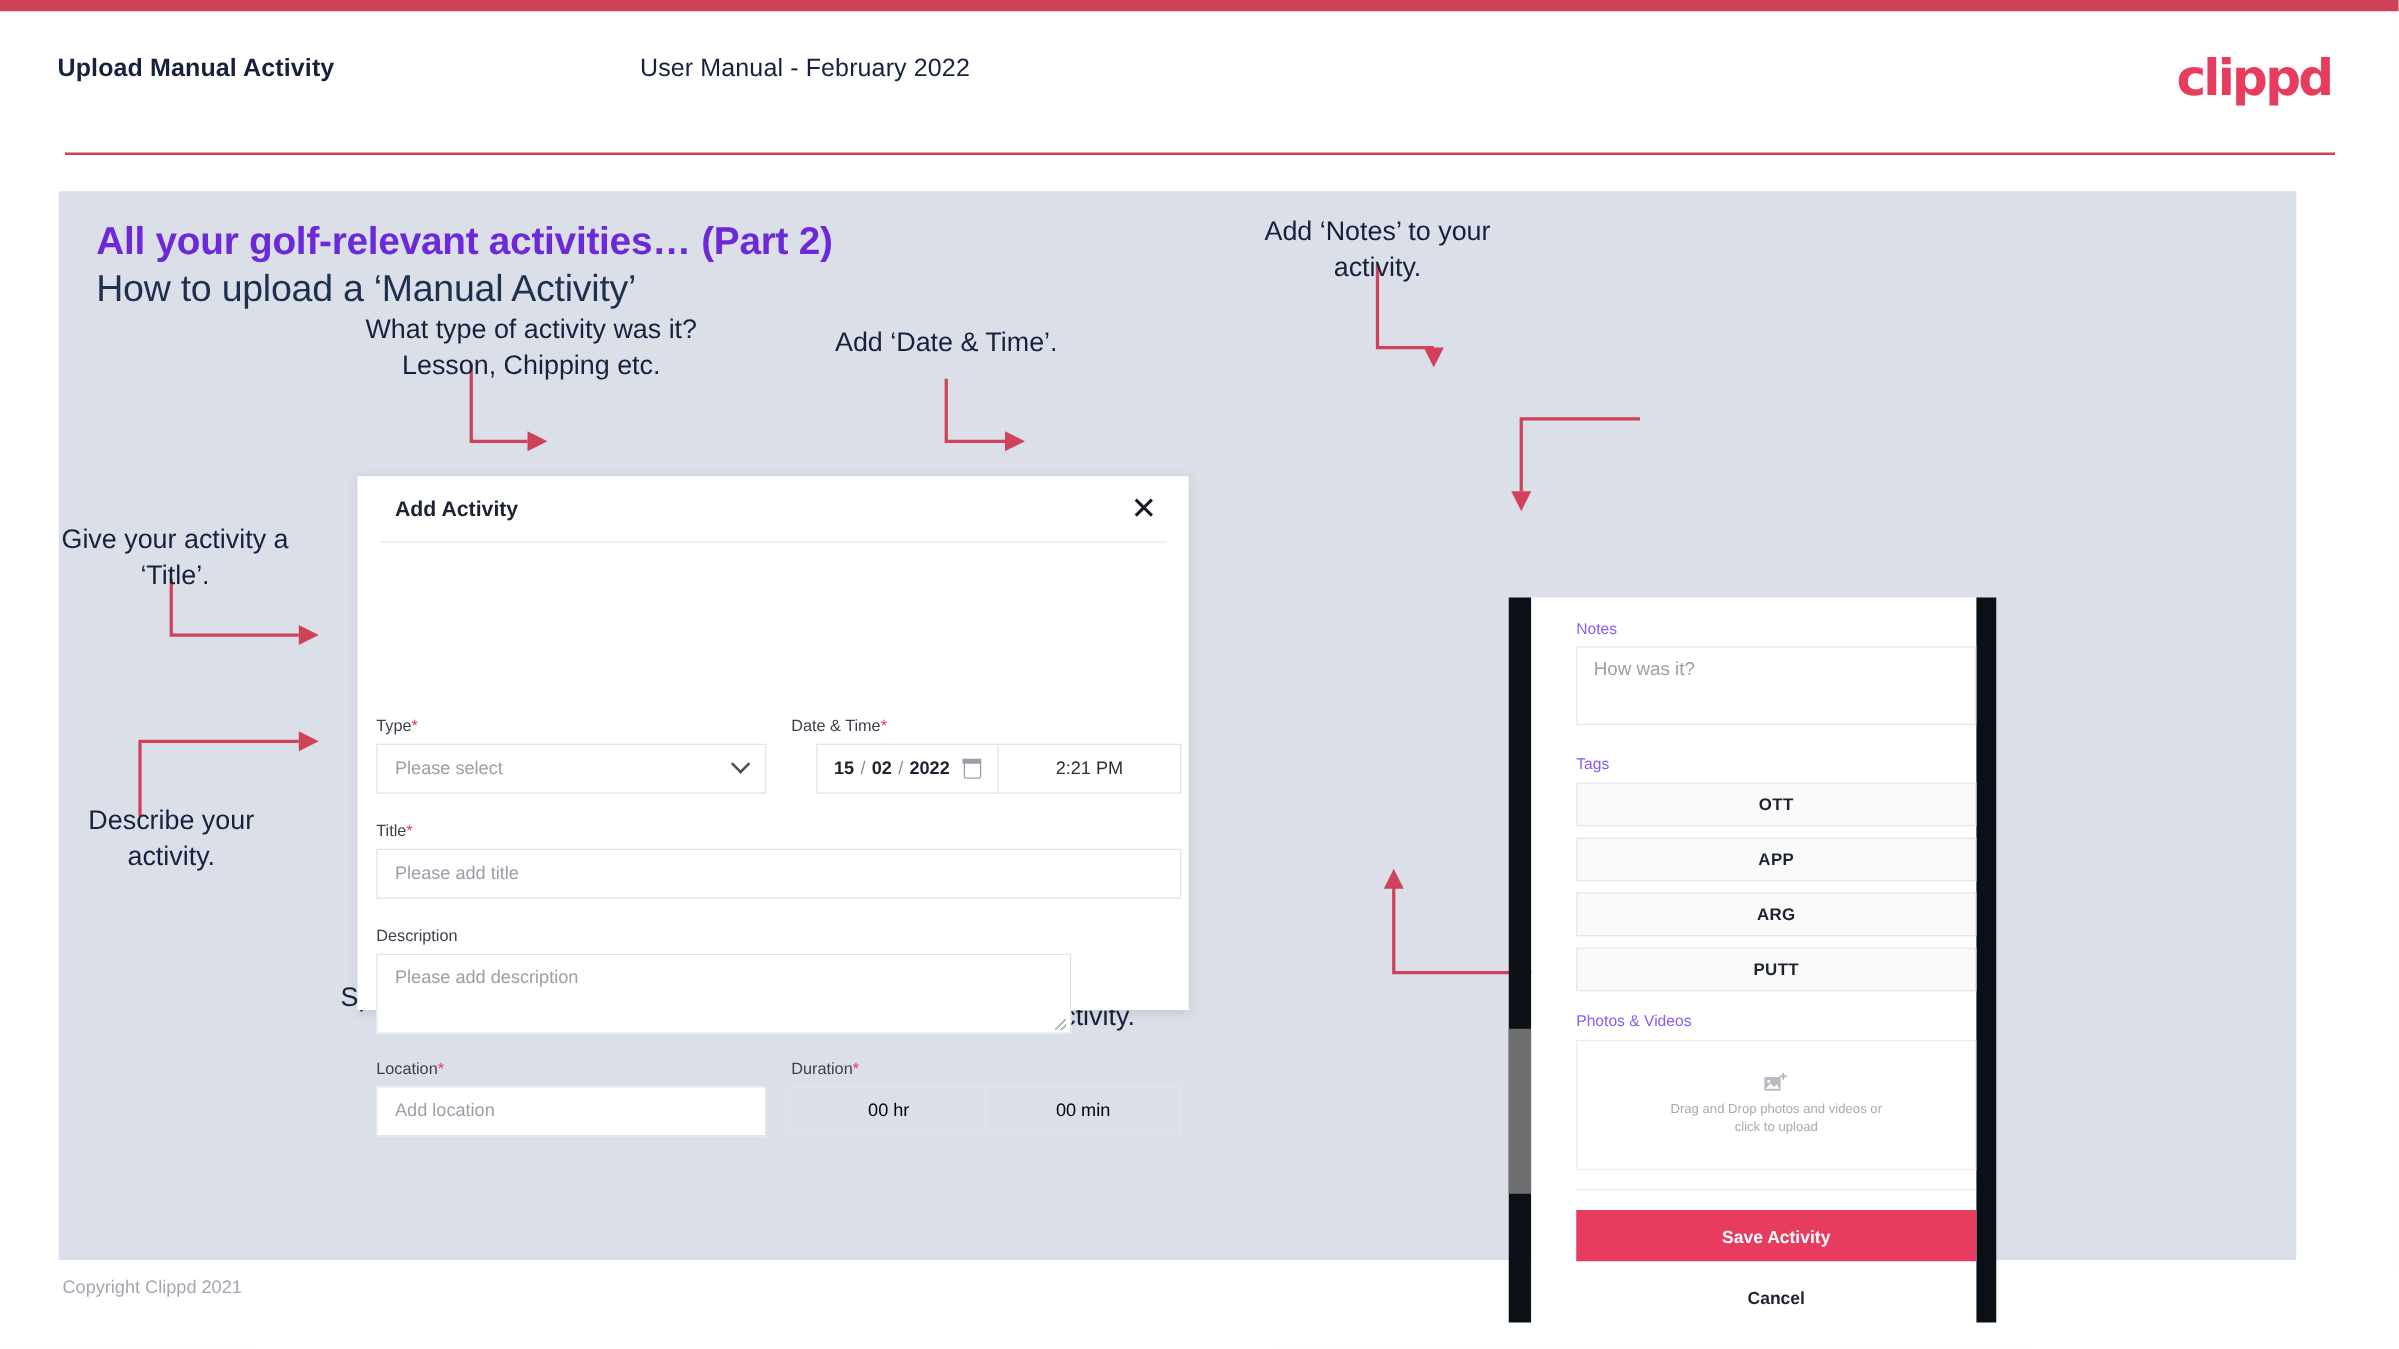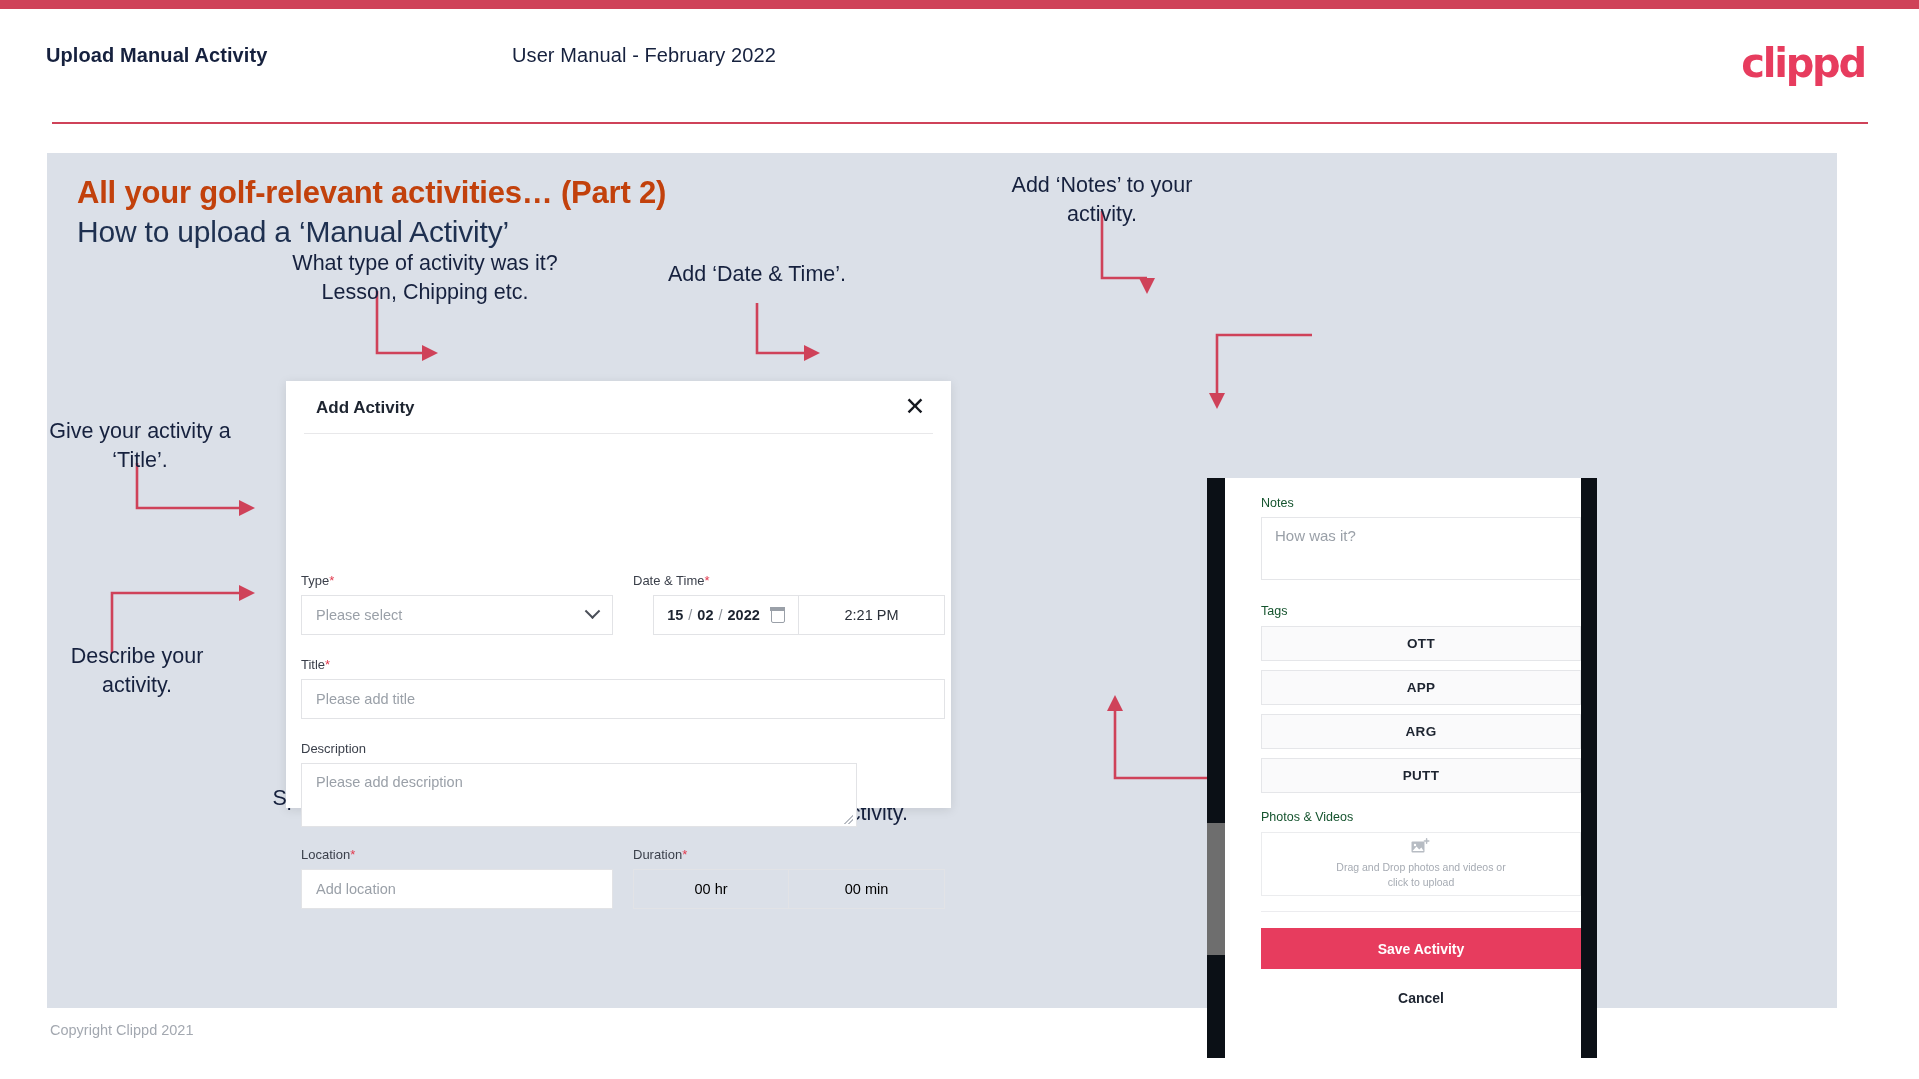--- a/index.html
+++ b/index.html
@@ -38,21 +38,21 @@
 
   
   .slide {
     position: absolute; left: 47px; top: 153px;
     width: 1790px; height: 855px;
     background: #dbe0e8;
   }
 
   .slide-title {
     position: absolute; left: 30px; top: 22px;
-    font-size: 31px; font-weight: 700; color: #c2410c; letter-spacing: -.2px;
+    font-size: 31px; font-weight: 700; color: #6d28d9; letter-spacing: -.2px;
   }
   .slide-subtitle {
     position: absolute; left: 30px; top: 62px;
     font-size: 30px; font-weight: 400; color: #1e3050; letter-spacing: -.2px;
   }
 
   
   .ann {
     position: absolute;
     color: #16213e; font-size: 21.5px; line-height: 29px;
@@ -163,33 +163,33 @@
   .phone-edge-l .spk {
     position:absolute; left:0; top: 345px; width:18px; height:132px; background:#6e6e6e;
   }
   .phone-edge-r {
     position:absolute; right:0; top:0; width: 16px; height: 580px; background:#0b1016;
   }
   .phone-screen {
     position:absolute; left:18px; top:0; width: 356px; height: 580px; background:#ffffff;
   }
 
-  .p-label { font-size: 12.5px; color: #14532d; }
+  .p-label { font-size: 12.5px; color: #8b5cf6; }
   .p-notes-box {
     border:1px solid #e5e6e9; height: 63px; margin-top:7px;
     font-size: 15px; color:#9aa0a8; padding: 9px 13px;
   }
   .tag-grid { display: grid; grid-template-columns: 1fr; gap: 9px; margin-top: 8px; }
   .tag-btn {
     border:1px solid #e5e6e9; background:#fafafb; height: 35px;
     display:flex; align-items:center; justify-content:center;
     font-size: 13.5px; font-weight: 700; color:#1d2430; letter-spacing:.3px;
   }
   .drop-box {
-    border:1px solid #ebecee; height: 64px; margin-top: 8px;
+    border:1px solid #ebecee; height: 104px; margin-top: 8px;
     display:flex; flex-direction:column; align-items:center; justify-content:center;
     gap: 5px;
   }
   .drop-text { font-size: 10.5px; color:#a6abb3; text-align:center; line-height: 15px; }
   .img-ico { width:20px; height:17px; position:relative; }
   .sep-line { height:1px; background:#ececef; margin-top: 15px; }
   .save-btn {
     background:#e73c5e; color:#fff; height: 41px; margin-top: 16px;
     display:flex; align-items:center; justify-content:center;
     font-size: 14px; font-weight: 700; cursor:pointer;

